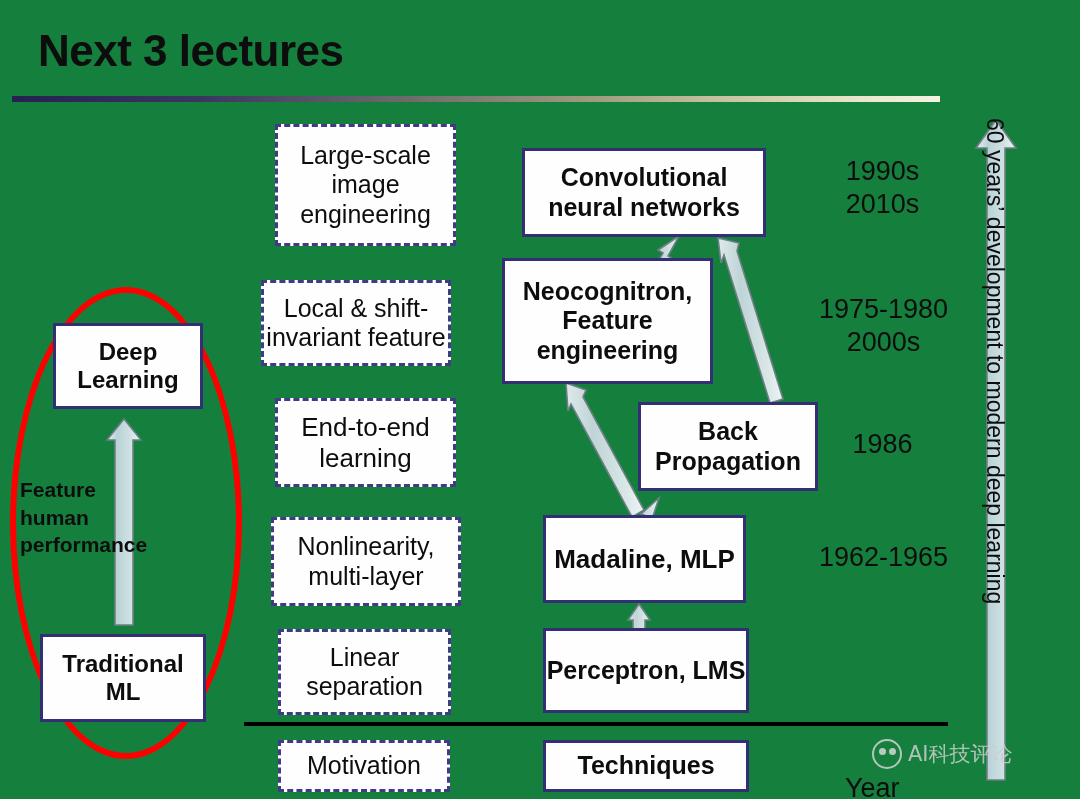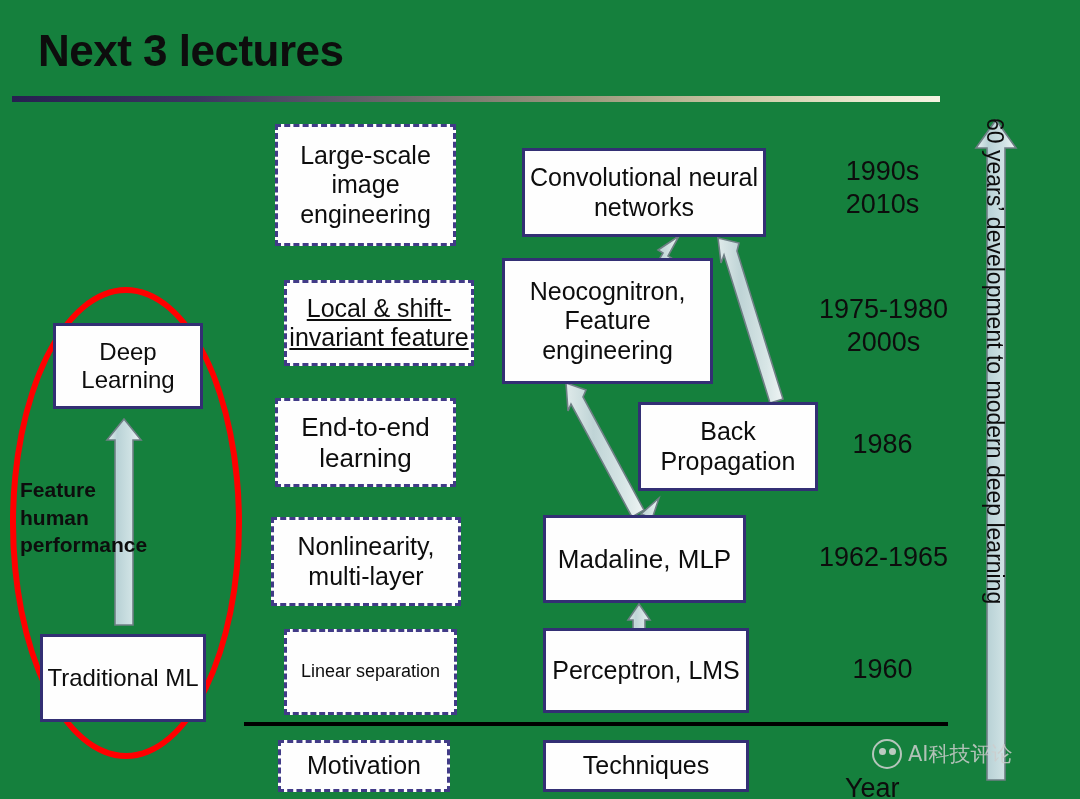--- a/index.html
+++ b/index.html
@@ -43,34 +43,34 @@
     display: flex;
     align-items: center;
     justify-content: center;
     text-align: center;
     color: #0d0d0d;
     background: #fefefe;
     line-height: 1.18;
   }
   .box-solid {
     border: 3px solid #332f74;
-    font-weight: normal;
+    font-weight: bold;
   }
   .box-dashed {
     border: 3px dashed #413b87;
     font-weight: normal;
   }
 
   
   
   #mot-large   { left:275px; top:124px; width:181px; height:122px; font-size:25px; }
-  #mot-local   { left:284px; top:280px; width:190px; height:86px;  font-size:25px;text-decoration:underline; }
+  #mot-local   { left:261px; top:280px; width:190px; height:86px;  font-size:25px; }
   #mot-e2e     { left:275px; top:398px; width:181px; height:89px;  font-size:26px; }
   #mot-nonlin  { left:271px; top:517px; width:190px; height:89px;  font-size:25px; }
-  #mot-linear  { left:284px; top:629px; width:173px; height:86px;  font-size:18px; }
+  #mot-linear  { left:278px; top:629px; width:173px; height:86px;  font-size:25px; }
   #mot-footer  { left:278px; top:740px; width:172px; height:52px;  font-size:25px; }
 
   
   #tech-cnn    { left:522px; top:148px; width:244px; height:89px;  font-size:25px; }
   #tech-neo    { left:502px; top:258px; width:211px; height:126px; font-size:25px; }
   #tech-bp     { left:638px; top:402px; width:180px; height:89px;  font-size:25px; }
   #tech-mad    { left:543px; top:515px; width:203px; height:88px;  font-size:26px; }
   #tech-perc   { left:543px; top:628px; width:206px; height:85px;  font-size:25px; }
   #tech-footer { left:543px; top:740px; width:206px; height:52px;  font-size:25px; }
 
@@ -268,21 +268,20 @@
   <div class="box box-solid" id="tech-bp">Back Propagation</div>
   <div class="box box-solid" id="tech-mad">Madaline, MLP</div>
   <div class="box box-solid" id="tech-perc">Perceptron, LMS</div>
 
   <div class="year" id="year-1">1990s
 2010s</div>
   <div class="year" id="year-2">1975-1980
 2000s</div>
   <div class="year" id="year-3">1986</div>
   <div class="year" id="year-4">1962-1965</div>
-  <div class="year" id="year-5">1960</div>
 
   <div id="footer-rule"></div>
   <div class="box box-dashed" id="mot-footer">Motivation</div>
   <div class="box box-solid" id="tech-footer">Techniques</div>
   <div id="year-footer">Year</div>
 
   <div id="dev-label">60 years’ development to modern deep learning</div>
 
   <div id="watermark">
     <span class="wm-logo"></span>

